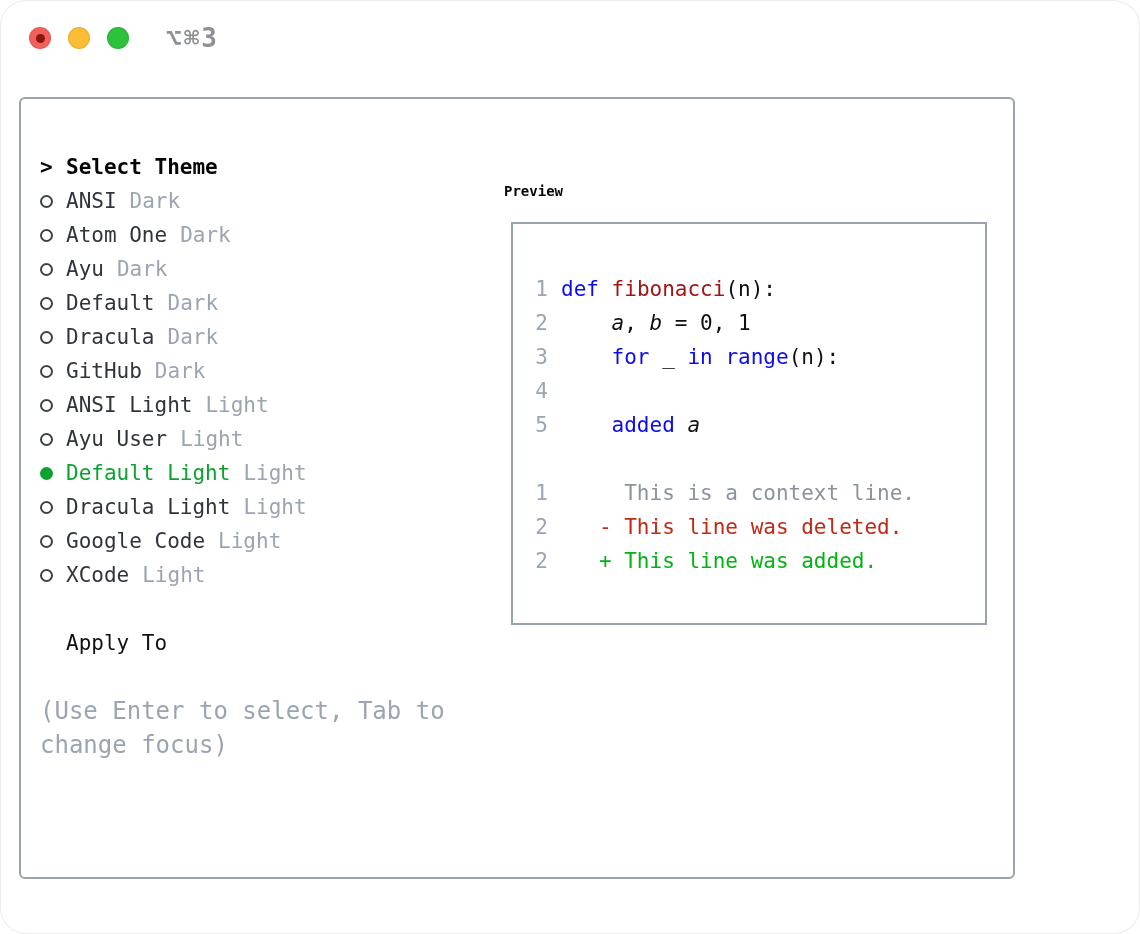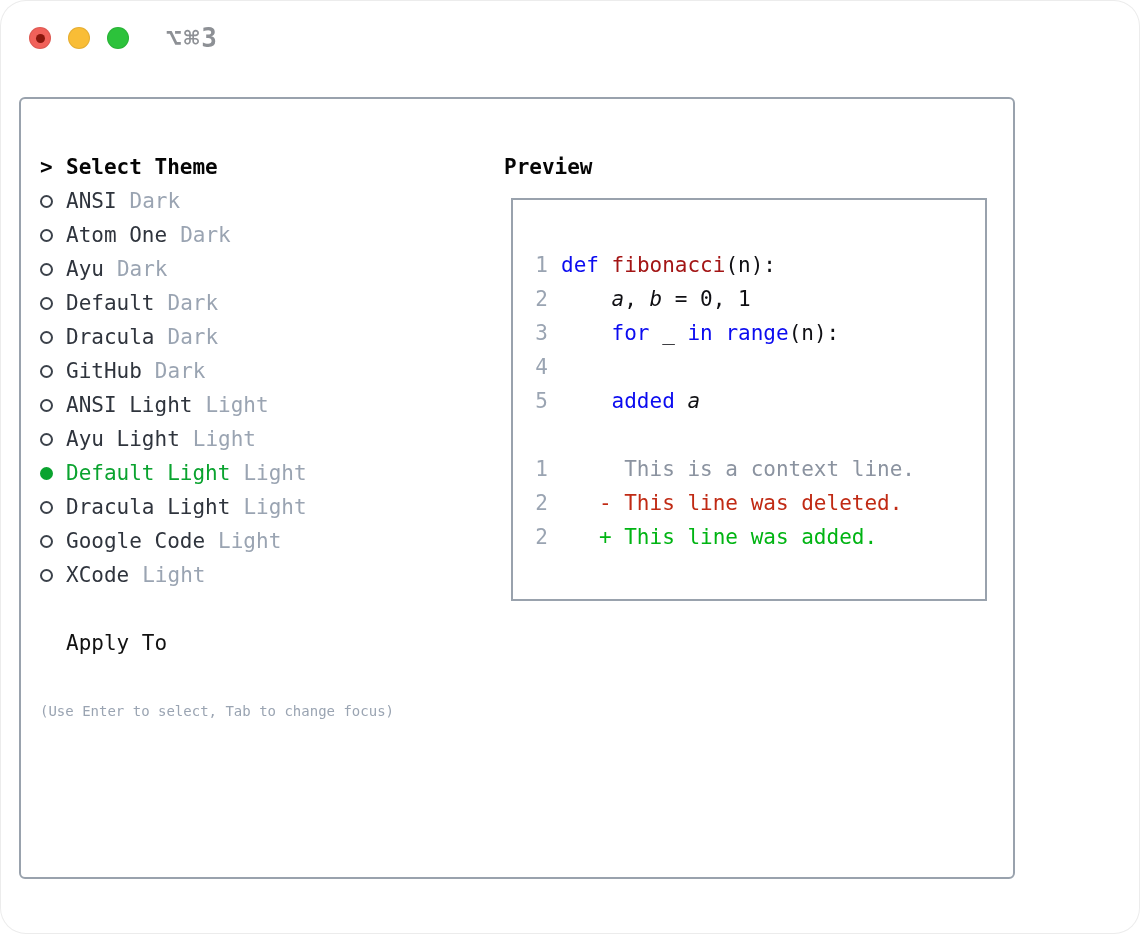--- a/index.html
+++ b/index.html
@@ -32,25 +32,25 @@
   .row .marker{width:26px;flex:0 0 26px;display:flex;align-items:center;}
   .prompt{font-weight:700;color:#050505;font-size:21px;}
   .radio{width:13px;height:13px;border-radius:50%;border:2px solid #3c424b;background:transparent;}
   .row.selected .radio{background:var(--accent-green);border-color:var(--accent-green);}
   .row .label{white-space:pre;}
   .row.selected .label{color:var(--accent-green);}
   .row .variant{white-space:pre;color:var(--muted-gray);margin-left:13px;}
   .row.header-row .label{font-weight:700;color:#050505;}
   .row.section-title .label{color:#111;text-align:center;}
   .spacer-row{height:34px;}
-  .hint{margin-top:34px;width:420px;font-size:14px;line-height:34px;color:var(--muted-gray);}
+  .hint{margin-top:34px;width:420px;font-size:24px;line-height:34px;color:var(--muted-gray);}
   
   .preview-col{position:absolute;left:483px;top:51px;}
-  .preview-header{height:34px;display:flex;align-items:center;font-size:21px;
-    font-weight:700;color:#050505;}
+  .preview-header{height:34px;display:flex;align-items:center;font-size:14px;
+    font-weight:700;color:#050505;margin-top:24px;}
   .preview-box{margin-left:7px;margin-top:14px;width:476px;height:403px;
     border:2px solid var(--border-gray);background:#fff;padding:48px 8px 0 22px;}
   .code-line{height:34px;display:flex;align-items:center;font-size:21px;}
   .linenum{display:inline-block;min-width:13px;text-align:right;margin-right:13px;
     color:var(--muted-gray);white-space:pre;}
   .code-text{white-space:pre;color:#101014;}
   .tok-pl{color:#101014}
   .tok-kw{color:var(--keyword-blue)}
   .tok-fn{color:var(--function-red)}
   .tok-var{color:#101014;font-style:italic}
@@ -129,21 +129,21 @@
             <span class="marker">
               <span class="radio"></span>
             </span>
             <span class="label">ANSI Light</span>
             <span class="variant">Light</span>
           </div>
           <div class="row">
             <span class="marker">
               <span class="radio"></span>
             </span>
-            <span class="label">Ayu Light</span>
+            <span class="label">Ayu User</span>
             <span class="variant">Light</span>
           </div>
           <div class="row selected">
             <span class="marker">
               <span class="radio"></span>
             </span>
             <span class="label">Default Light</span>
             <span class="variant">Light</span>
           </div>
           <div class="row">

